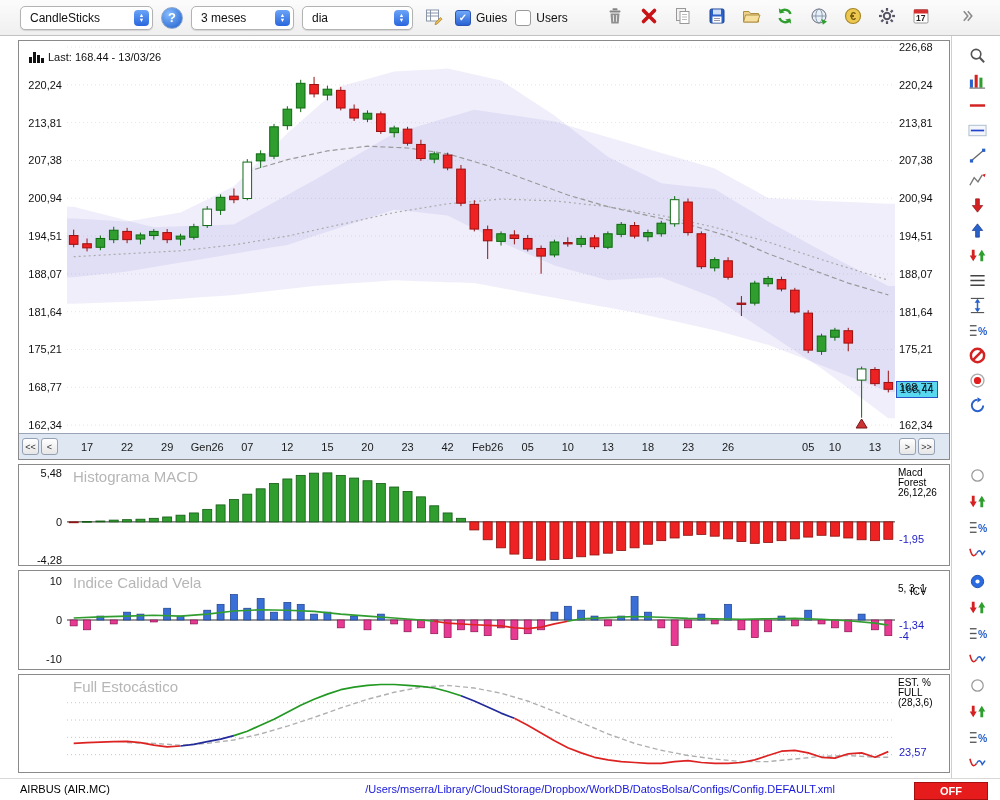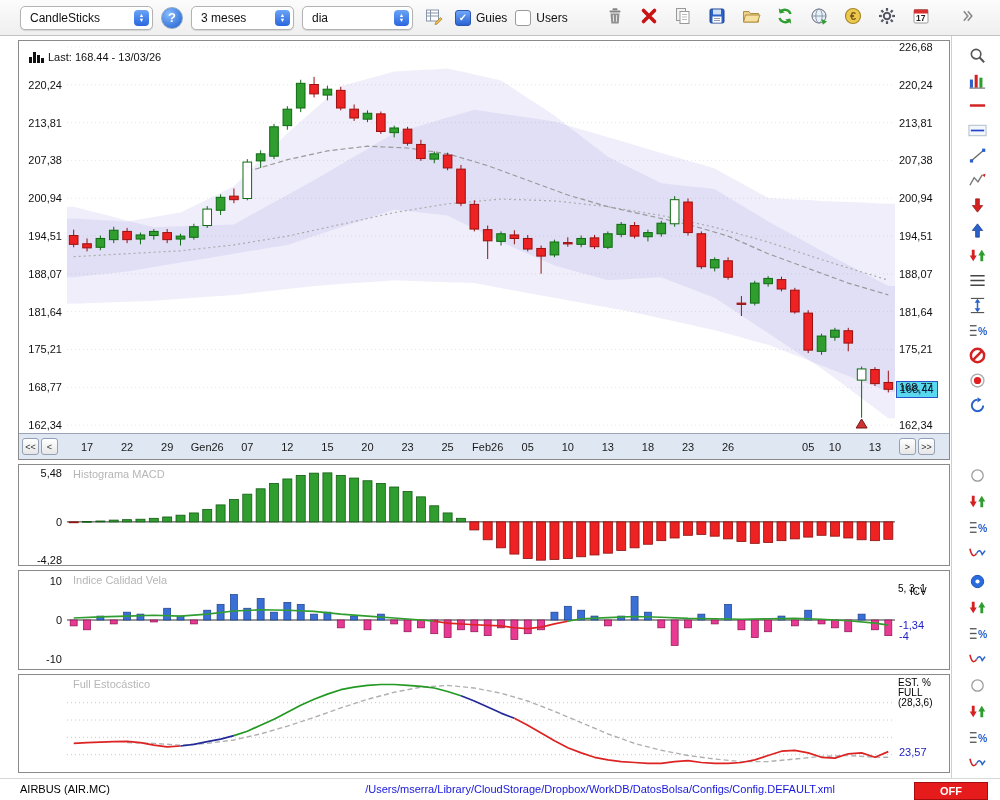--- a/index.html
+++ b/index.html
@@ -33,21 +33,21 @@
     box-sizing:border-box;overflow:hidden;}
   #main-panel{top:40px;height:420px;}
   #macd-panel{top:464px;height:102px;}
   #icv-panel{top:570px;height:100px;}
   #stoch-panel{top:674px;height:99px;}
   .plot-svg{position:absolute;left:48px;top:0;}
   .gutter-left{position:absolute;left:0;top:0;width:48px;height:100%;}
   .gutter-right{position:absolute;left:876px;top:0;width:54px;height:100%;}
   .ylab{position:absolute;right:5px;font-size:11px;color:#111;transform:translateY(-50%);white-space:nowrap;}
   .ylab-r{position:absolute;left:4px;font-size:11px;color:#111;transform:translateY(-50%);white-space:nowrap;}
-  .ptitle{position:absolute;left:54px;top:3px;font-size:11px;color:#b6b6b6;}
+  .ptitle{position:absolute;left:54px;top:3px;font-size:15px;color:#b6b6b6;}
   .lasticon{position:absolute;left:9px;top:9px;}
   .lastlab{position:absolute;left:29px;top:10px;font-size:11px;color:#111;}
   .ptag{position:absolute;left:1px;background:#59d8f0;border:1px solid #2a55c8;font-size:11px;
     color:#06233f;padding:0 3px;height:15px;line-height:15px;white-space:nowrap;}
   .rlab{position:absolute;left:3px;font-size:10px;color:#000;line-height:10px;white-space:nowrap;}
   .bval{position:absolute;left:4px;font-size:11px;color:#2121c8;white-space:nowrap;}
 
   
   .xbar{position:absolute;left:0;top:392px;width:100%;height:26px;background:#dfe7f2;
     border-top:1px solid #9aa4b8;}
@@ -395,21 +395,21 @@
       <button class="navbtn" style="left:899px">&gt;&gt;</button>
     <span class="xlab" style="left: 68.0323px;">17</span>
         <span class="xlab" style="left: 108.097px;">22</span>
         <span class="xlab" style="left: 148.161px;">29</span>
         <span class="xlab" style="left: 188.226px;">Gen26</span>
         <span class="xlab" style="left: 228.29px;">07</span>
         <span class="xlab" style="left: 268.355px;">12</span>
         <span class="xlab" style="left: 308.419px;">15</span>
         <span class="xlab" style="left: 348.484px;">20</span>
         <span class="xlab" style="left: 388.548px;">23</span>
-        <span class="xlab" style="left: 428.613px;">25</span>
+        <span class="xlab" style="left: 428.613px;">42</span>
         <span class="xlab" style="left: 468.677px;">Feb26</span>
         <span class="xlab" style="left: 508.742px;">05</span>
         <span class="xlab" style="left: 548.806px;">10</span>
         <span class="xlab" style="left: 588.871px;">13</span>
         <span class="xlab" style="left: 628.935px;">18</span>
         <span class="xlab" style="left: 669px;">23</span>
         <span class="xlab" style="left: 709.065px;">26</span>
         <span class="xlab" style="left: 789.194px;">05</span>
         <span class="xlab" style="left: 815.903px;">10</span>
         <span class="xlab" style="left: 855.968px;">13</span>
@@ -480,20 +480,26 @@
         <rect x="709.983870967742" y="56.88729874776387" width="9" height="18.783542039355986" fill="#ee2222" stroke="#8a1111" stroke-width="0.8"></rect>
         <rect x="723.3387096774194" y="56.88729874776387" width="9" height="16.994633273703023" fill="#ee2222" stroke="#8a1111" stroke-width="0.8"></rect>
         <rect x="736.6935483870968" y="56.88729874776387" width="9" height="15.20572450805009" fill="#ee2222" stroke="#8a1111" stroke-width="0.8"></rect>
         <rect x="750.0483870967741" y="56.88729874776387" width="9" height="13.41681574239714" fill="#ee2222" stroke="#8a1111" stroke-width="0.8"></rect>
         <rect x="763.4032258064516" y="56.88729874776387" width="9" height="14.311270125223622" fill="#ee2222" stroke="#8a1111" stroke-width="0.8"></rect>
         <rect x="776.758064516129" y="56.88729874776387" width="9" height="16.100178890876556" fill="#ee2222" stroke="#8a1111" stroke-width="0.8"></rect>
         <rect x="790.1129032258065" y="56.88729874776387" width="9" height="17.889087656529504" fill="#ee2222" stroke="#8a1111" stroke-width="0.8"></rect>
         <rect x="803.4677419354839" y="56.88729874776387" width="9" height="18.783542039355986" fill="#ee2222" stroke="#8a1111" stroke-width="0.8"></rect>
         <rect x="816.8225806451613" y="56.88729874776387" width="9" height="17.44186046511627" fill="#ee2222" stroke="#8a1111" stroke-width="0.8"></rect>
       </svg>
+    <div class="gutter-right">
+        <span class="rlab" style="top: 3px;">Macd</span>
+        <span class="rlab" style="top: 13px;">Forest</span>
+        <span class="rlab" style="top: 23px;">26,12,26</span>
+        <span class="bval" style="top: 68.3292px;">-1,95</span>
+      </div>
     <div class="ptitle">Histograma MACD</div>
   </div>
 
   <div class="panel" id="icv-panel">
     <div class="gutter-left">
         <span class="ylab" style="top: 9.8px;">10</span>
         <span class="ylab" style="top: 49px;">0</span>
         <span class="ylab" style="top: 88.2px;">-10</span>
       </div>
     <svg class="plot-svg" id="svg-icv" width="828" height="98">

